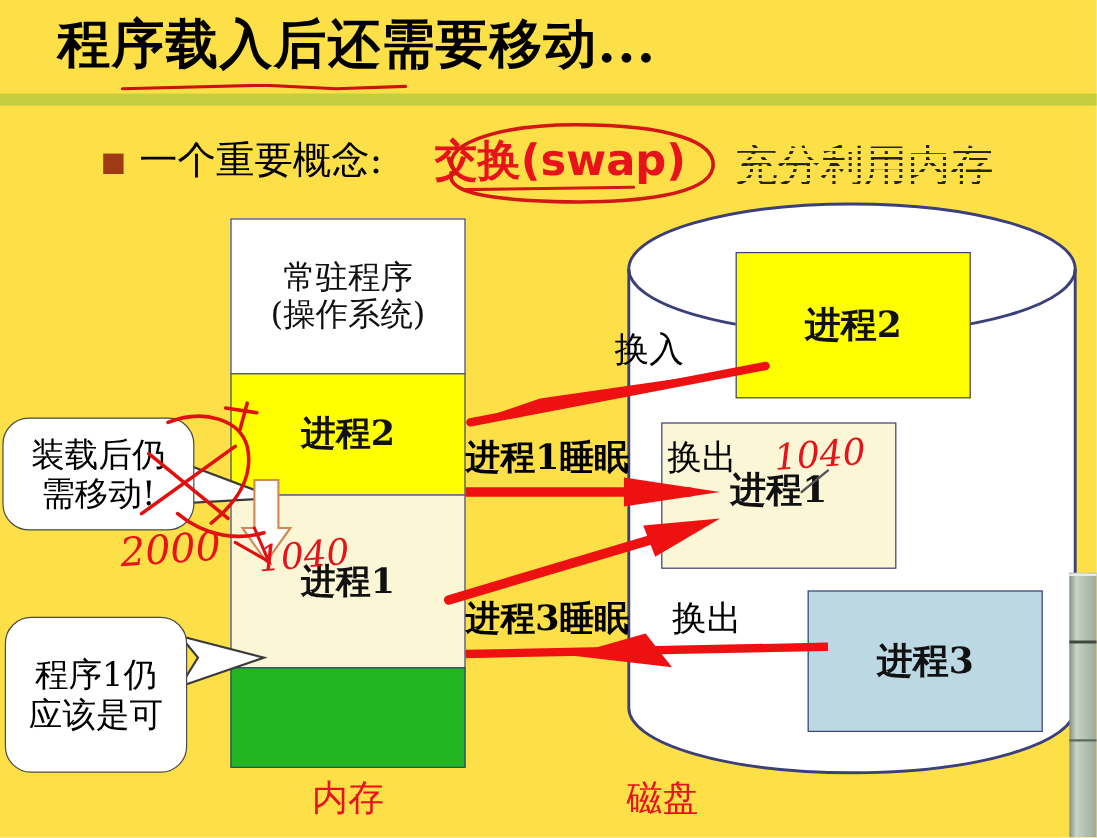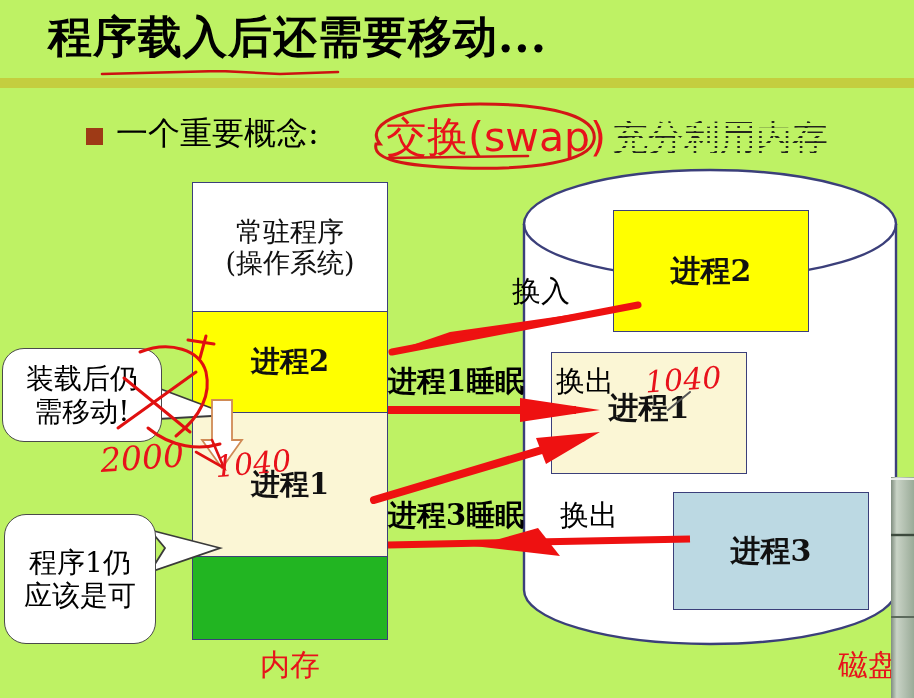--- a/index.html
+++ b/index.html
@@ -1,20 +1,20 @@
 <!DOCTYPE html>
 <html><head>
 <meta charset="utf-8">
 <style>
   html,body{margin:0;padding:0;}
   body{
     width:914px;height:698px;overflow:hidden;background:#ffffff;
     font-family:"Liberation Sans","DejaVu Sans",sans-serif;
   }
-  #slide{position:relative;width:914px;height:698px;background:#bef264;}
+  #slide{position:relative;width:914px;height:698px;background:#fde047;}
 
   
   #title{
     position:absolute;left:48px;top:8px;
     font-family:"DejaVu Serif","Liberation Serif",serif;
     font-weight:bold;font-size:44px;letter-spacing:1px;color:#000;
     white-space:nowrap;
   }
   #title-underline{
     position:absolute;left:100px;top:70px;width:240px;height:6px;
@@ -28,23 +28,23 @@
   #bullet-square{
     position:absolute;left:86px;top:128px;width:17px;height:17px;
     background:#9e3a16;
   }
   #bullet-text{
     position:absolute;left:116px;top:112px;
     font-family:"DejaVu Serif","Liberation Serif",serif;
     font-size:32px;color:#000;white-space:nowrap;
   }
   #swap-text{
-    position:absolute;left:386px;top:110px;
+    position:absolute;left:362px;top:110px;
     font-family:"DejaVu Sans","Liberation Sans",sans-serif;
-    font-weight:normal;font-size:41px;color:#e8121b;white-space:nowrap;
+    font-weight:bold;font-size:36px;color:#e8121b;white-space:nowrap;
   }
   #swap-ellipse{
     position:absolute;left:352px;top:100px;width:250px;height:72px;
   }
   #hollow-text{
     position:absolute;left:612px;top:114px;
     font-family:"DejaVu Serif","Liberation Serif",serif;
     font-size:36px;white-space:nowrap;
     color:#2b2b2b;
     -webkit-text-stroke:0px;
@@ -69,21 +69,21 @@
   #mem-free{top:374px;height:84px;background:#22b522;}
   #mem-label{
     position:absolute;left:192px;top:645px;width:196px;text-align:center;
     font-family:"DejaVu Serif","Liberation Serif",serif;
     font-size:30px;color:#e8121b;
   }
 
   
   #disk{position:absolute;left:522px;top:168px;width:376px;height:478px;}
   #disk-label{
-    position:absolute;left:522px;top:645px;width:376px;text-align:right;
+    position:absolute;left:522px;top:645px;width:376px;text-align:left;
     font-family:"DejaVu Serif","Liberation Serif",serif;
     font-size:30px;color:#e8121b;
   }
   .disk-block{
     position:absolute;box-sizing:border-box;border:1.5px solid #3b3f7a;
     display:flex;align-items:center;justify-content:center;
     font-family:"DejaVu Serif","Liberation Serif",serif;
     font-weight:bold;font-size:30px;color:#111;
   }
   #disk-p2{left:613px;top:210px;width:196px;height:122px;background:#ffff00;}

